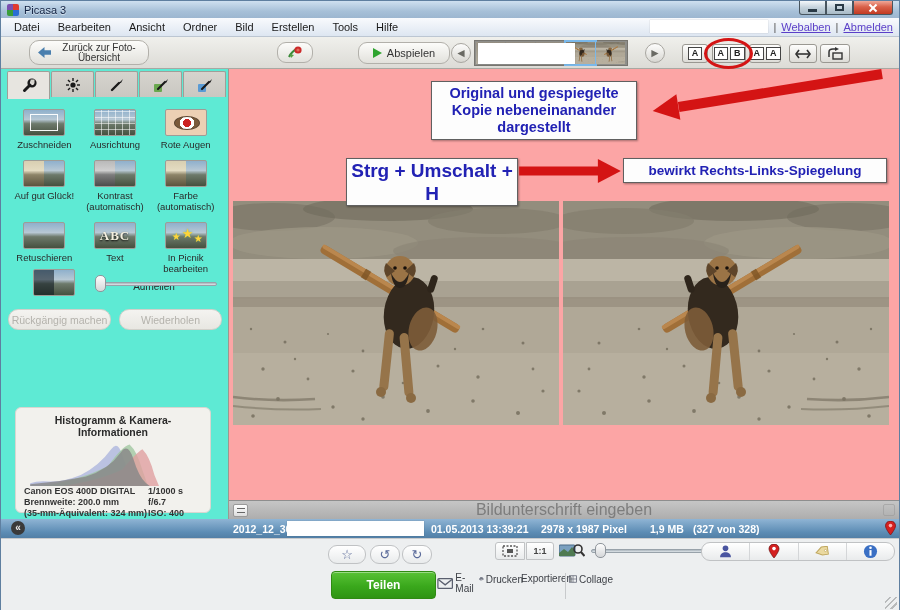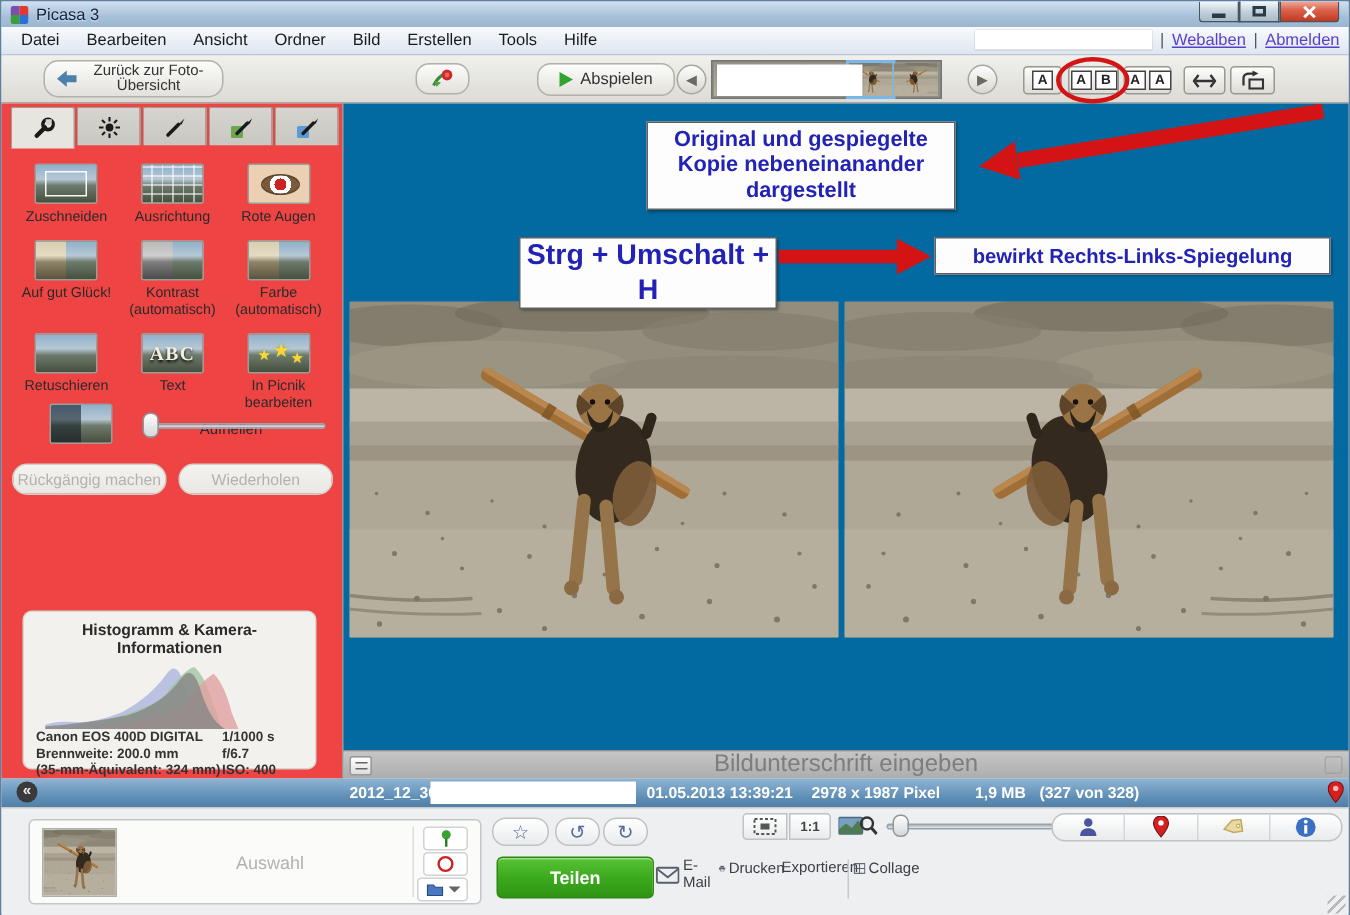--- a/index.html
+++ b/index.html
@@ -48,21 +48,21 @@
   .thumb.sel { outline:2px solid #7ab8ea; }
   .thumb svg { width:100%; height:100%; display:block; }
   .view-btn { position:absolute; top:7px; height:19px; background:linear-gradient(180deg,#fdfdfc,#dddcd7); border:1px solid #9a9892; border-radius:3px; display:flex; align-items:center; justify-content:center; gap:2px; }
   .letter-box { border:1px solid #444; font-size:9px; font-weight:bold; padding:0 3px; line-height:11px; color:#222; background:#fff; }
   .btn-a { left:681px; width:26px; } .btn-ab { left:711px; width:34px; } .btn-aa { left:748px; width:32px; }
   .btn-flip { left:788px; width:28px; } .btn-rotate { left:819px; width:30px; }
   .red-circle { position:absolute; left:703px; top:37px; width:49px; height:31px; border:3px solid #d41414; border-radius:50%; z-index:30; pointer-events:none; }
 
   
   .content { display:flex; height:450px; }
-  .sidebar { position:relative; width:228px; background:#ef4444; border-right:1px solid #9a9890; }
+  .sidebar { position:relative; width:228px; background:#5eead4; border-right:1px solid #9a9890; }
   .tabs { position:absolute; left:6px; top:2px; display:flex; }
   .tab { width:43px; height:26px; border:1px solid #a09e98; border-bottom:none; background:linear-gradient(180deg,#d6d4ce,#c9c7c1); display:flex; align-items:center; justify-content:center; margin-right:1px; border-radius:2px 2px 0 0; }
   .tab.active { background:#e7e5e0; height:28px; }
   .tool-grid { position:absolute; left:8px; top:40px; width:212px; display:grid; grid-template-columns:1fr 1fr 1fr; row-gap:10px; }
   .tool { display:flex; flex-direction:column; align-items:center; text-align:center; }
   .tool-thumb { width:42px; height:27px; border:1px solid #9e9c96; border-radius:2px; background:linear-gradient(180deg,#8fb0cc 0%,#b7c8d4 38%,#6d7a6b 55%,#46503f 100%); position:relative; overflow:hidden; margin-bottom:3px; }
   .tool-label { font-size:9.5px; color:#2a2a2a; line-height:11px; max-width:68px; }
   .ov-crop { position:absolute; inset:4px 6px; border:1.5px solid rgba(255,255,255,.95); }
   .ov-grid { position:absolute; inset:0; background:
     repeating-linear-gradient(0deg, transparent 0 5px, rgba(255,255,255,.55) 5px 6px),
@@ -84,21 +84,21 @@
   .fl-thumbpos { left:86px; top:10px; }
   .undo-row { position:absolute; left:7px; top:240px; width:214px; display:flex; gap:8px; }
   .dis-btn { flex:1; height:21px; border-radius:10px; border:1px solid #d2d0ca; background:linear-gradient(180deg,#f4f3f0,#e8e7e2); color:#b4b2ac; font-size:10.5px; display:flex; align-items:center; justify-content:center; }
   .histo-panel { position:absolute; left:14px; top:338px; width:196px; height:106px; background:#f2f1ed; border:1px solid #d8d6d0; border-radius:6px; padding:6px 8px 4px; }
   .histo-title { font-size:10.5px; font-weight:bold; color:#2a2a2a; text-align:center; margin-bottom:2px; }
   .histo-chart { display:block; margin:0 auto; }
   .cam-grid { display:grid; grid-template-columns:124px auto; font-size:9px; color:#333; line-height:11px;font-weight:bold; }
 
   
   .main-col { flex:1; display:flex; flex-direction:column; }
-  .main-area { position:relative; height:431px; background:#0369a1; overflow:hidden; }
+  .main-area { position:relative; height:431px; background:#fca5a5; overflow:hidden; }
   .photo { position:absolute; top:132px; width:326px; height:224px; }
   .photo svg { width:100%; height:100%; display:block; }
   .photo-left { left:4px; } .photo-right { left:334px; }
   .photo-right svg { transform:scaleX(-1); }
   .anno-box { position:absolute; background:#fdfdfd; border:1px solid #606060; box-shadow:1px 1px 2px rgba(0,0,0,.35); color:#2222b4; font-weight:bold; text-align:center; z-index:5; }
   .anno-top { left:202px; top:12px; width:206px; padding:3px 6px; font-size:14.5px; line-height:17px; }
   .anno-sc { left:117px; top:89px; width:172px; font-size:19px; line-height:23px; }
   .anno-res { left:394px; top:89px; width:264px; font-size:13.5px; line-height:23px; }
   .arrow-svg { position:absolute; inset:0; width:100%; height:100%; z-index:6; pointer-events:none; }
 
@@ -496,46 +496,20 @@
     <span class="st-dim">2978 x 1987 Pixel</span>
     <span class="st-size">1,9 MB</span>
     <span class="st-count">(327 von 328)</span>
     <svg class="st-pin" width="11" height="15" viewBox="0 0 11 15">
       <path d="M5.5 0 C2.4 0 .5 2.2 .5 4.8 C.5 8 5.5 14 5.5 14 S10.5 8 10.5 4.8 C10.5 2.2 8.6 0 5.5 0 Z" fill="#d42020" stroke="#7a0d0d" stroke-width=".7"></path>
       <circle cx="5.5" cy="4.6" r="1.8" fill="#ffb0b0"></circle>
     </svg>
   </div>
 
   <div class="bottombar">
-    <div class="tray">
-      <div class="tray-thumb">
-        <svg viewBox="0 0 326 224" preserveAspectRatio="xMidYMid slice">
-            <use href="#photoScene"></use>
-          </svg>
-      </div>
-      <div class="tray-label">Auswahl</div>
-      <div class="tray-div"></div>
-      <div class="tray-mini tm1">
-        <svg class="ic" width="9" height="12" viewBox="0 0 9 12">
-          <circle cx="4.5" cy="3.5" r="3" fill="#3aa030"></circle>
-            <line x1="4.5" y1="6" x2="4.5" y2="11.5" stroke="#2a7a22" stroke-width="1.6"></line>
-        </svg>
-      </div>
-      <div class="tray-mini tm2">
-        <svg class="ic" width="12" height="12" viewBox="0 0 12 12">
-          <circle cx="6" cy="6" r="4.6" fill="none" stroke="#cc2222" stroke-width="1.6"></circle>
-        </svg>
-      </div>
-      <div class="tray-mini tm3">
-        <svg class="ic" width="12" height="12" viewBox="0 0 12 12">
-          <path d="M1 3 h4 l1.2 1.5 H11 V10 H1 Z" fill="#4a78c0" stroke="#2a4a80" stroke-width=".8"></path>
-        </svg>
-        <span class="caret"></span>
-      </div>
-    </div>
 
     <div class="pill-btn star-btn">
         <span>☆</span>
       </div>
     <div class="pill-btn undo-btn">
         <span>↺</span>
       </div>
     <div class="pill-btn redo-btn">
         <span>↻</span>
       </div>

